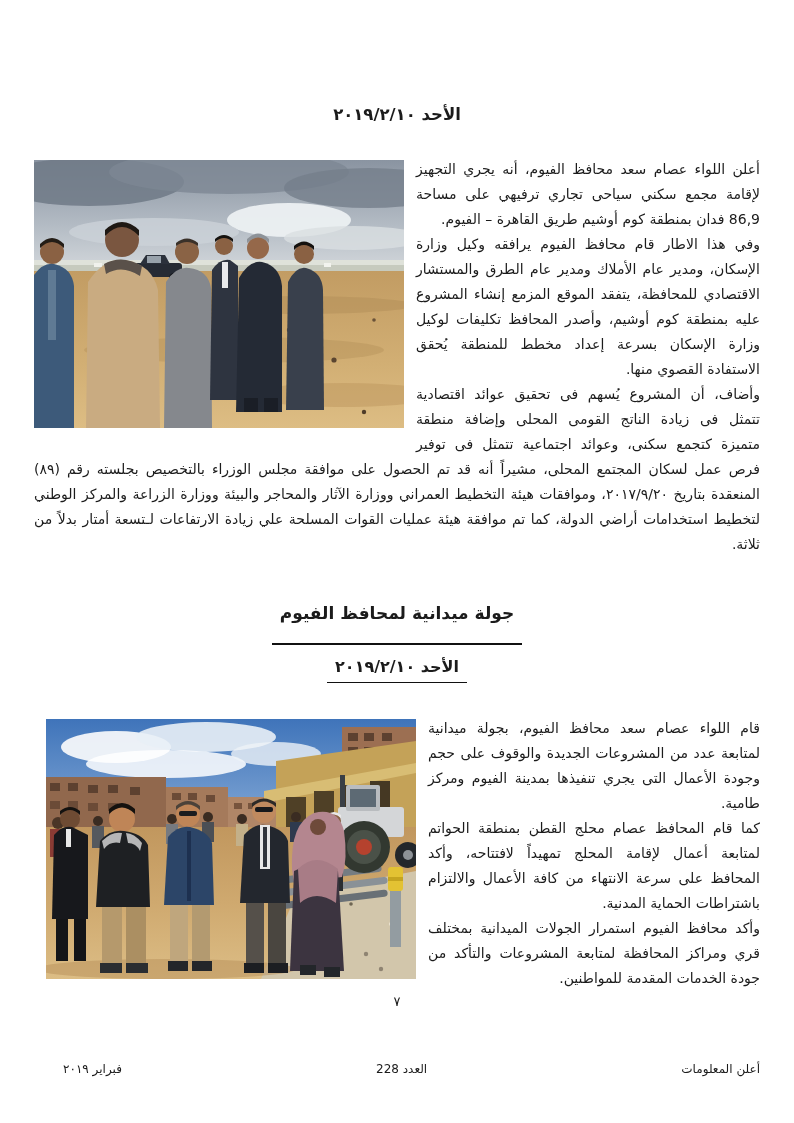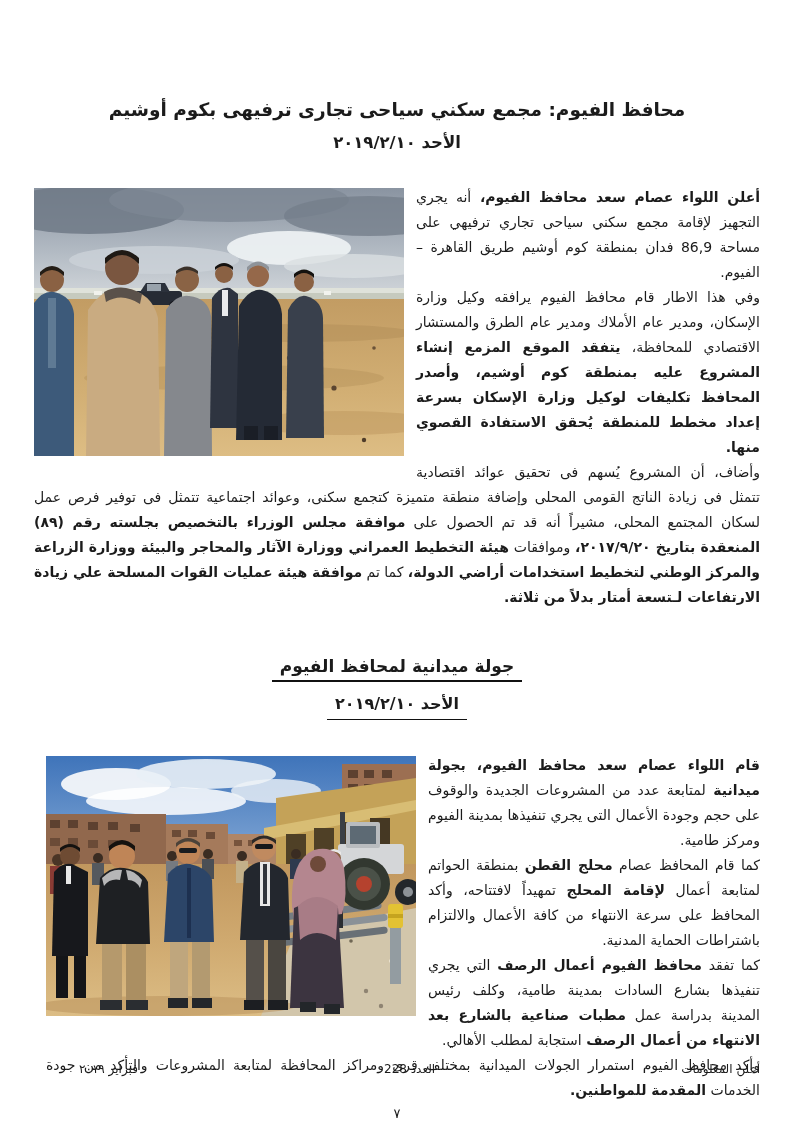--- a/index.html
+++ b/index.html
@@ -12,49 +12,48 @@
   }
   .article-title{
     margin:0;text-align:center;font-size:18.5px;font-weight:bold;line-height:1.5;
   }
   .article-date{
     text-align:center;font-size:16.5px;font-weight:bold;margin-top:9px;
   }
   .h2wrap{text-align:center;margin-top:46px;}
   .h2wrap .u{
     display:inline-block;font-size:17px;font-weight:bold;
-    border-bottom:2px solid #111;padding:0 8px 4px 8px;
+    border-bottom:2px solid #111;padding:0 8px 20px 8px;
   }
   .h2wrap.datewrap{margin-top:12px;}
   .h2wrap.datewrap .u{border-bottom-width:1.5px;font-size:16px;padding-bottom:6px;}
   .article{
     margin-top:33px;font-size:14px;line-height:25px;text-align:justify;overflow:hidden;
   }
   .article p{margin:0;}
-  .b{font-weight:bold;}
+  .b{font-weight:normal;}
   .photo{
     float:left;width:370px;margin:3px 12px 6px 0;background:#cbb58c;
   }
   .photo svg{display:block;width:100%;height:100%;}
   .ph1{height:268px;}
   .ph2{height:260px;}
   .pagenum{text-align:center;font-size:13px;margin-top:3px;}
   .footer{
     position:absolute;top:1062px;right:34px;left:34px;
     display:flex;justify-content:space-between;align-items:baseline;
     font-size:12px;
   }
-  .footer .left-item{margin-left:45px;}
+  .footer .left-item{margin-left:29px;}
 </style>
 </head>
 <body>
 
 <div class="page">
 
-  <h1 class="article-title">محافظ الفيوم: مجمع سكني سياحى  تجارى ترفيهى بكوم أوشيم</h1>
   <div class="article-date">الأحد ٢٠١٩/٢/١٠</div>
 
   <section class="article">
     <div class="photo ph1">
 
       <svg viewBox="0 0 370 268" preserveAspectRatio="none">
         <defs>
           <linearGradient id="sky1" x1="0" y1="0" x2="0" y2="1">
             <stop offset="0" stop-color="#8a94a1"></stop>
               <stop offset="0.55" stop-color="#b3bbc4"></stop>
@@ -295,21 +294,20 @@
           <circle cx="272" cy="108" r="8" fill="#6e4a3a"></circle>
           <path d="M244 252 L248 152 Q268 142 292 152 L298 252 Z" fill="#3c3440"></path>
           <path d="M252 150 Q270 132 292 150 L290 184 Q270 170 254 184 Z" fill="#a87c86"></path>
           <rect x="254" y="246" width="16" height="10" fill="#23262a"></rect>
             <rect x="278" y="248" width="16" height="10" fill="#23262a"></rect>
         </g>
       </svg>
     </div>
     <p><span class="b">قام اللواء عصام سعد محافظ الفيوم، بجولة ميدانية </span><span>لمتابعة عدد من المشروعات الجديدة والوقوف على حجم وجودة الأعمال التى يجري تنفيذها بمدينة الفيوم ومركز طامية.</span></p>
     <p><span>كما قام المحافظ عصام </span><span class="b">محلج القطن</span><span> بمنطقة الحواتم لمتابعة أعمال </span><span class="b">لإقامة المحلج</span><span> تمهيداً لافتتاحه، وأكد المحافظ على سرعة الانتهاء من كافة الأعمال والالتزام باشتراطات الحماية المدنية.</span></p>
-    <p><span>كما تفقد </span><span class="b">محافظ الفيوم أعمال الرصف</span><span> التي يجري تنفيذها بشارع السادات بمدينة طامية، وكلف رئيس المدينة بدراسة عمل </span><span class="b">مطبات صناعية بالشارع بعد الانتهاء من أعمال الرصف</span><span> استجابة لمطلب الأهالي.</span></p>
     <p><span>وأكد محافظ الفيوم استمرار الجولات الميدانية بمختلف قري ومراكز المحافظة لمتابعة المشروعات والتأكد من جودة الخدمات </span><span class="b">المقدمة للمواطنين.</span></p>
   </section>
 
   <div class="pagenum">٧</div>
 
   <div class="footer">
     <span>أعلن المعلومات</span>
     <span>العدد 228</span>
     <span class="left-item">فبراير ٢٠١٩</span>
   </div>

